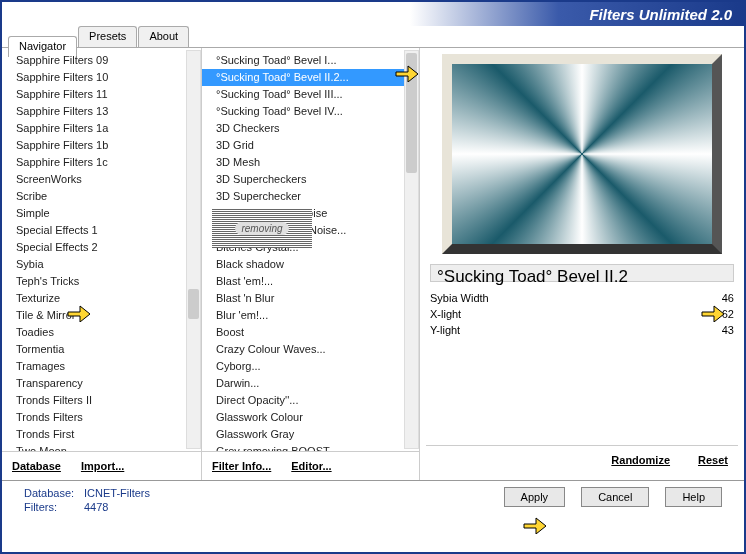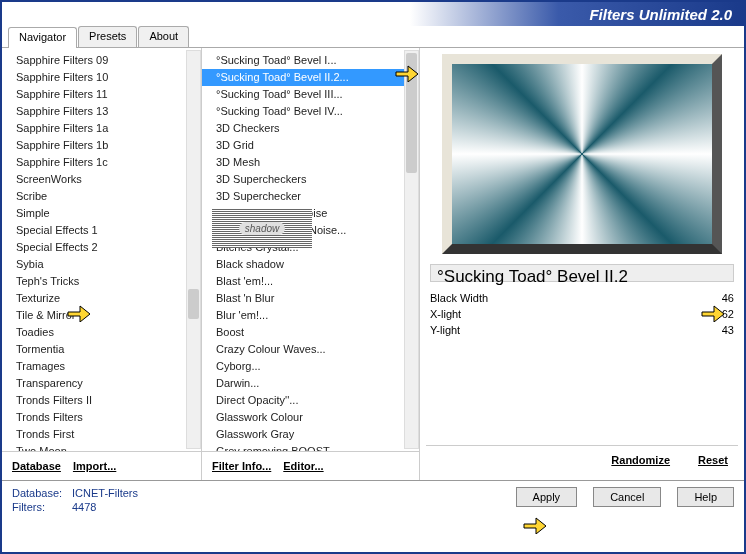--- a/index.html
+++ b/index.html
@@ -1,44 +1,44 @@
 <!DOCTYPE html>
 <html><head>
 <meta charset="utf-8">
 <style>
 * { margin: 0; padding: 0; box-sizing: border-box; font-family: "Segoe UI", Tahoma, Arial, sans-serif; font-size: 11px; }
 body { background: #fff; width: 746px; height: 554px; border: 2px solid #1a3a8a; position: relative; overflow: hidden; }
 .title-bar { height: 24px; background: linear-gradient(to right, #fff 0%, #fff 55%, #3a5aaa 75%, #1a3a8a 100%); display: flex; align-items: center; justify-content: flex-end; padding-right: 12px; }
 .title-text { font-weight: bold; font-style: italic; font-size: 15px; color: #fff; }
 .tabs { display: flex; height: 22px; border-bottom: 1px solid #aaa; padding-left: 6px; }
 .tab { padding: 3px 10px; border: 1px solid #aaa; border-bottom: none; margin-right: 1px; background: #f0f0f0; cursor: pointer; border-radius: 3px 3px 0 0; font-size: 11px; }
-.tab.active { background: #fff; position: relative; top: 1px; }
+.tab.active { background: #fff; position: relative; top: 10px; }
 .main-area { display: flex; height: 432px; }
 .list-panel { width: 200px; border-right: 1px solid #ccc; display: flex; flex-direction: column; position: relative; }
 .list-panel:nth-child(2) { width: 218px; }
 .listbox { flex: 1; overflow-y: hidden; position: relative; padding: 4px 0; }
 .listbox::-webkit-scrollbar { width: 15px; }
 .list-item { padding: 1px 0 1px 14px; cursor: pointer; color: #222; line-height: 15px; white-space: nowrap; }
 .list-item.selected { background: #3399ff; color: #fff; }
 .scrollbar-v { position: absolute; right: 0; top: 2px; bottom: 2px; width: 15px; background: #f0f0f0; border: 1px solid #ddd; }
 .scrollbar-v .thumb { position: absolute; left: 1px; right: 1px; background: #ccc; border-radius: 2px; }
-.bottom-buttons { border-top: 1px solid #ccc; padding: 6px 4px; display: flex; }
+.bottom-buttons { border-top: 1px solid #ccc; padding: 6px 4px; display: flex; gap: 8px; }
 .link-btn { font-weight: bold; text-decoration: underline; cursor: pointer; padding: 2px 6px; color: #000; }
 .right-panel { flex: 1; display: flex; flex-direction: column; padding: 6px; }
 .preview { width: 280px; height: 200px; border: 10px solid; border-color: #e8e4d8 #555 #333 #e8e4d8; margin: 0 auto 8px; background: radial-gradient(circle at 50% 50%, #fff 0%, #1a5a6a 45%, #fff 70%, #1a5a6a 100%); position: relative; overflow: hidden; }
 .preview-inner { width: 100%; height: 100%; background: conic-gradient(from 0deg, #fff, #1a5a6a, #fff, #1a5a6a, #fff, #1a5a6a, #fff, #1a5a6a, #fff); }
 .watermark { position: absolute; left: 210px; top: 206px; width: 100px; height: 40px; background: repeating-linear-gradient(0deg, #666 0 1px, #fff 1px 2px); z-index: 10; display: flex; align-items: center; justify-content: center; }
 .watermark span { background: #e0e0e0; padding: 1px 6px; border-radius: 8px; font-style: italic; font-size: 10px; color: #555; }
 .filter-name-box { height: 18px; background: #eee; border: 1px solid #ccc; margin: 2px 4px 8px; padding: 2px 6px; font-size: 17px; }
 .slider-row { display: flex; align-items: center; padding: 2px 4px; font-size: 11px; }
 .slider-label { width: 80px; }
 .slider-track { flex: 1; height: 12px; position: relative; margin: 0 6px; }
 .slider-value { width: 20px; text-align: right; }
 .randomize-row { border-top: 1px solid #ccc; padding: 6px 4px; display: flex; justify-content: flex-end; gap: 16px; margin-top: auto; }
-.status-bar { border-top: 1px solid #999; padding: 6px 10px; display: flex; align-items: flex-start; justify-content: space-between; height: 50px; }
+.status-bar { border-top: 1px solid #999; padding: 6px 22px; display: flex; align-items: flex-start; justify-content: space-between; height: 50px; }
 .status-left { display: flex; flex-direction: column; gap: 2px; font-size: 11px; }
 .status-row { display: flex; }
 .status-lbl { color: #1a3a8a; width: 60px; }
 .status-val { color: #1a3a8a; }
 .btn { padding: 3px 16px; border: 1px solid #888; background: #e8e8e8; cursor: pointer; font-size: 11px; }
 .btn-group { display: flex; gap: 16px; }
 .pointer { position: absolute; width: 26px; height: 20px; z-index: 50; pointer-events: none; }
 </style>
 </head>
 <body>
@@ -127,21 +127,21 @@
     </div>
   </div>
 
   <div class="right-panel">
     <div class="preview">
       <div class="preview-inner"></div>
     </div>
     <div class="filter-name-box">°Sucking Toad°  Bevel II.2</div>
     <div id="sliders">
         <div class="slider-row">
-          <span class="slider-label">Black Width</span>
+          <span class="slider-label">Sybia Width</span>
           <span class="slider-track"></span>
           <span class="slider-value">46</span>
         </div>
         <div class="slider-row">
           <span class="slider-label">X-light</span>
           <span class="slider-track"></span>
           <span class="slider-value">62</span>
         </div>
         <div class="slider-row">
           <span class="slider-label">Y-light</span>
@@ -169,21 +169,21 @@
       </div>
   </div>
   <div class="btn-group">
     <button class="btn">Apply</button>
     <button class="btn">Cancel</button>
     <button class="btn">Help</button>
   </div>
 </div>
 
 <div class="watermark">
-    <span>shadow</span>
+    <span>removing</span>
   </div>
 
 <svg class="pointer" style="left:392px;top:60px;" viewBox="0 0 26 20">
     <path d="M2 10 L14 10 L14 4 L24 12 L14 20 L14 14 L2 14 Z" fill="#ffd633" stroke="#000" stroke-width="1"></path>
   </svg>
 <svg class="pointer" style="left:64px;top:300px;" viewBox="0 0 26 20">
     <path d="M2 10 L14 10 L14 4 L24 12 L14 20 L14 14 L2 14 Z" fill="#ffd633" stroke="#000" stroke-width="1"></path>
   </svg>
 <svg class="pointer" style="left:698px;top:300px;" viewBox="0 0 26 20">
     <path d="M2 10 L14 10 L14 4 L24 12 L14 20 L14 14 L2 14 Z" fill="#ffd633" stroke="#000" stroke-width="1"></path>

